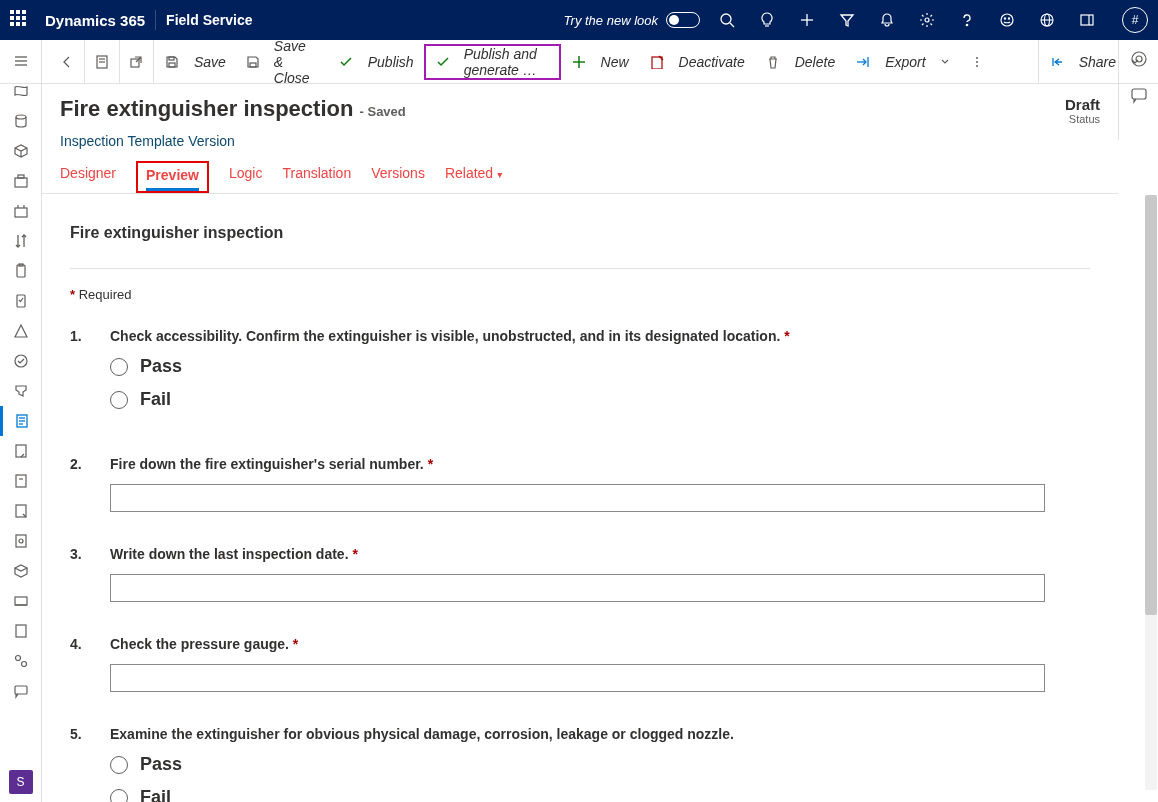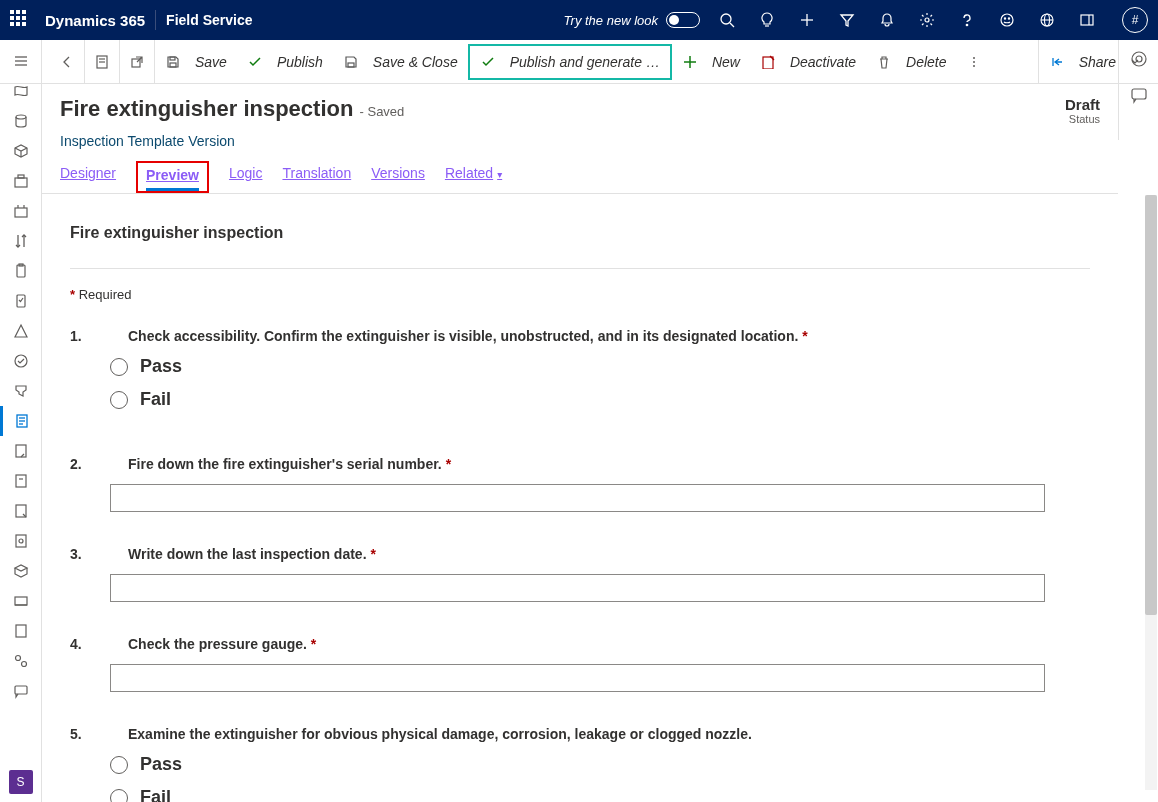--- a/index.html
+++ b/index.html
@@ -18,59 +18,59 @@
   .toggle::after { content:""; width:10px; height:10px; background:#fff; border-radius:50%; position:absolute; top:2px; left:2px;}
   .topicons { display:flex; align-items:center; gap:22px; }
   .topicons .ico { width:18px; height:18px; display:flex; align-items:center; justify-content:center; cursor:pointer;}
   .avatar { width:26px; height:26px; border:1px solid #fff; border-radius:50%; display:flex; align-items:center; justify-content:center; font-size:12px; margin-left:4px;}
 
   
   .cmdbar { height:44px; border-bottom:1px solid #e1e1e1; display:flex; align-items:center; padding:0 8px 0 50px; position:relative;}
   .cmd-sep { width:1px; height:100%; background:#e1e1e1; margin:0;}
   .cmd-btn { display:flex; align-items:center; height:100%; padding:0 10px; cursor:pointer; font-size:14px; color:#323130; gap:14px;font-style:italic;}
   .cmd-btn .ico { width:16px; height:16px; display:flex; align-items:center; justify-content:center;}
-  .highlight-red { border:2px solid #14b8a6; padding:0 10px; height:36px;}
+  .highlight-red { border:2px solid #a21caf; padding:0 10px; height:36px;}
   .cmd-right { margin-left:auto; display:flex; align-items:flex-end; height:100%;padding-left:44px;}
   
   
   .leftrail { position:absolute; top:40px; left:0; width:42px; bottom:0; border-right:1px solid #e1e1e1; background:#fff; display:flex; flex-direction:column; align-items:center; padding-top:6px;}
   .leftrail .ritem { width:42px; height:30px; display:flex; align-items:center; justify-content:center; cursor:pointer; color:#605e5c;}
   .leftrail .ritem.active { border-left:3px solid #0078d4; color:#0078d4;}
   .leftrail .spacer { flex:1; }
   .leftrail .bottom-badge { width:24px; height:24px; background:#5c2e91; color:#fff; font-size:12px; display:flex; align-items:center; justify-content:center; margin-bottom:8px; border-radius:2px;}
 
   
   .rightrail { position:absolute; top:40px; right:0; width:40px; border-left:1px solid #e1e1e1; background:#fff; display:flex; flex-direction:column; align-items:center; padding-top:10px; gap:18px; height:100px;}
   
   
   .main { position:absolute; top:84px; left:42px; right:40px; bottom:0; display:flex; flex-direction:column;}
   .header { padding:12px 18px 6px 18px; display:flex; justify-content:space-between; align-items:flex-start;}
   .title { font-size:22px; font-weight:600; }
-  .title .saved { font-size:13px; font-weight:400; color:#605e5c;}
+  .title .saved { font-size:13px; font-weight:700; color:#605e5c;}
   .subtitle { font-size:14px; color:#0c4a6e; margin-top:11px;}
   .status-box { text-align:right;}
   .status-val { font-size:15px; font-weight:600;}
   .status-lbl { font-size:11px; color:#605e5c;}
   
   .tabs { display:flex; gap:20px; padding:10px 18px 0 18px; border-bottom:1px solid #e1e1e1; font-size:14px;}
-  .tab { padding-bottom:10px; cursor:pointer; position:relative; color:#8b5cf6;text-decoration:underline;}
+  .tab { padding-bottom:10px; cursor:pointer; position:relative; color:#ef4444;}
   .tab.active-box { border:2px solid #e60000; padding:4px 8px 8px 8px; margin-top:-4px; font-weight:600;}
   .tab.active-box::after { content:""; position:absolute; bottom:0; left:8px; right:8px; height:3px; background:#0078d4;}
   .tab .chev { font-size:10px; margin-left:4px;}
 
   .content { flex:1; overflow-y:auto; padding:30px 28px 30px 28px; position:relative;}
   .content h3 { font-size:16px; font-weight:600; margin-bottom:26px;}
   .content hr { border:none; border-top:1px solid #e1e1e1; margin-bottom:18px;}
   .req-note { font-size:13px; margin-bottom:26px;}
   .req-star { color:#a80000; font-weight:600;}
   
   .q { display:flex; margin-bottom:34px;}
   .qnum { width:40px; font-size:14px; font-weight:600;}
   .qbody { flex:1; }
-  .qtext { font-size:14px; font-weight:600; margin-bottom:12px;margin-left:18px;}
+  .qtext { font-size:14px; font-weight:600; margin-bottom:12px;}
   .opts { padding-left:0;}
   .opt { display:flex; align-items:center; margin-bottom:12px; font-size:18px; font-weight:600;}
   .radio { width:18px; height:18px; border:1px solid #605e5c; border-radius:50%; margin-right:12px;}
   .txtinput { width:100%; max-width:935px; height:28px; border:1px solid #8a8886; padding:0 6px; font-size:14px;}
 
   
   .scrollbar-track { position:absolute; top:195px; right:1px; width:12px; height:595px; background:#f3f3f3;}
   .scrollbar-thumb { position:absolute; top:0; width:12px; height:420px; background:#c8c8c8; border-radius:2px;}
 
   svg { display:block; }
@@ -346,35 +346,35 @@
         <svg width="14" height="14" fill="none" stroke="#595959" stroke-width="1.2">
           <path d="M2 2h8l2 2v8H2z"></path>
           <rect x="4" y="8" width="6" height="4"></rect>
           <rect x="4" y="2" width="5" height="3"></rect>
         </svg>
       </span>
     <span>Save</span>
   </div>
   <div class="cmd-btn">
     <span class="ico">
-        <svg width="14" height="14" fill="none" stroke="#107c10" stroke-width="1.5">
-          <path d="M2 7l3 3 7-7"></path>
-        </svg>
-      </span>
-    <span>Publish</span>
-  </div>
-  <div class="cmd-btn">
-    <span class="ico">
         <svg width="14" height="14" fill="none" stroke="#595959" stroke-width="1.2">
           <path d="M2 2h8l2 2v8H2z"></path>
           <rect x="4" y="8" width="6" height="4"></rect>
         </svg>
       </span>
     <span>Save &amp; Close</span>
   </div>
+  <div class="cmd-btn">
+    <span class="ico">
+        <svg width="14" height="14" fill="none" stroke="#107c10" stroke-width="1.5">
+          <path d="M2 7l3 3 7-7"></path>
+        </svg>
+      </span>
+    <span>Publish</span>
+  </div>
   <div class="cmd-btn highlight-red">
     <span class="ico">
         <svg width="14" height="14" fill="none" stroke="#107c10" stroke-width="1.5">
           <path d="M2 7l3 3 7-7"></path>
         </svg>
       </span>
     <span>Publish and generate …</span>
   </div>
   <div class="cmd-btn">
     <span class="ico">
@@ -394,20 +394,32 @@
       </span>
     <span>Deactivate</span>
   </div>
   <div class="cmd-btn">
     <span class="ico">
         <svg width="14" height="14" fill="none" stroke="#605e5c" stroke-width="1.2">
           <path d="M3 4h8M5 4V2h4v2M4 4l1 9h4l1-9"></path>
         </svg>
       </span>
     <span>Delete</span>
+  </div>
+  <div class="cmd-btn">
+    <span class="ico">
+        <svg width="14" height="14" fill="none" stroke="#0078d4" stroke-width="1.3">
+          <line x1="1" y1="7" x2="10" y2="7"></line>
+          <path d="M7 4l3 3-3 3M12 2v10"></path>
+        </svg>
+      </span>
+    <span>Export</span>
+    <svg width="10" height="10" stroke="#605e5c" stroke-width="1.2" fill="none">
+        <path d="M2 3l3 3 3-3"></path>
+      </svg>
   </div>
   <div class="cmd-btn">
       <svg width="14" height="14" fill="#605e5c">
         <circle cx="7" cy="3" r="1"></circle>
         <circle cx="7" cy="7" r="1"></circle>
         <circle cx="7" cy="11" r="1"></circle>
       </svg>
     </div>
   <div class="cmd-right">
     <div class="cmd-sep"></div>

